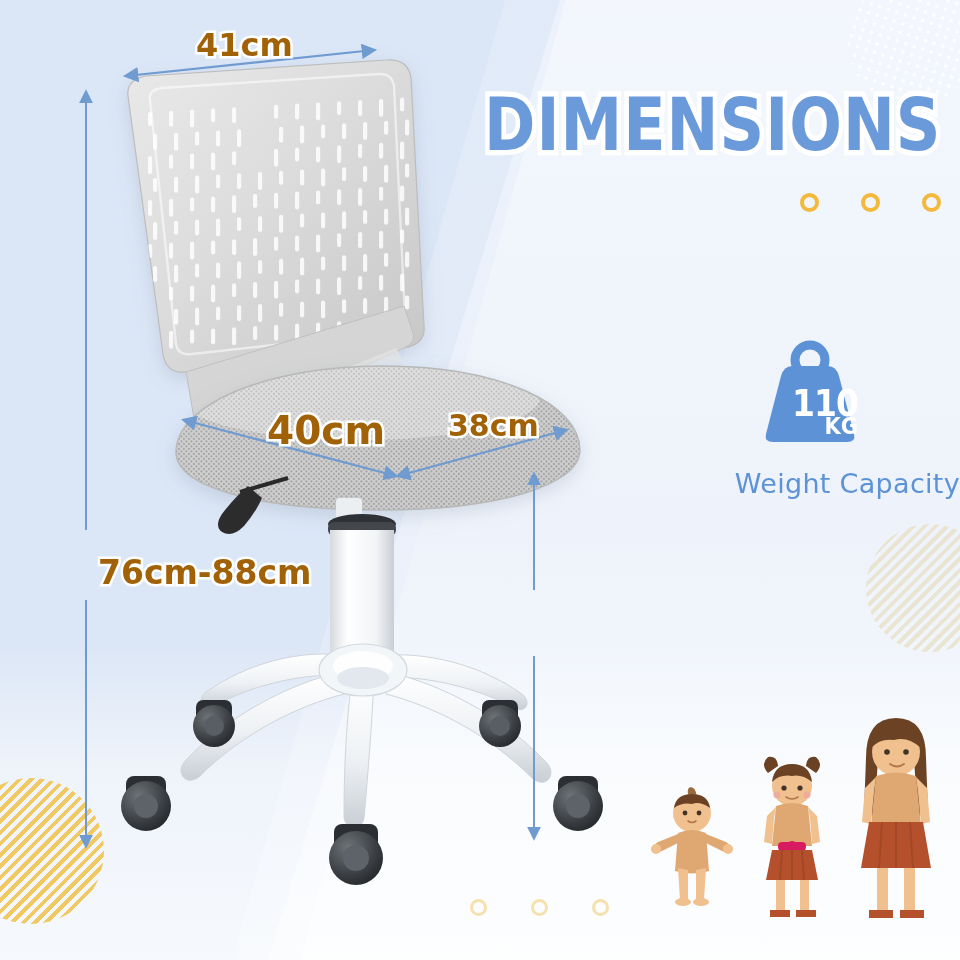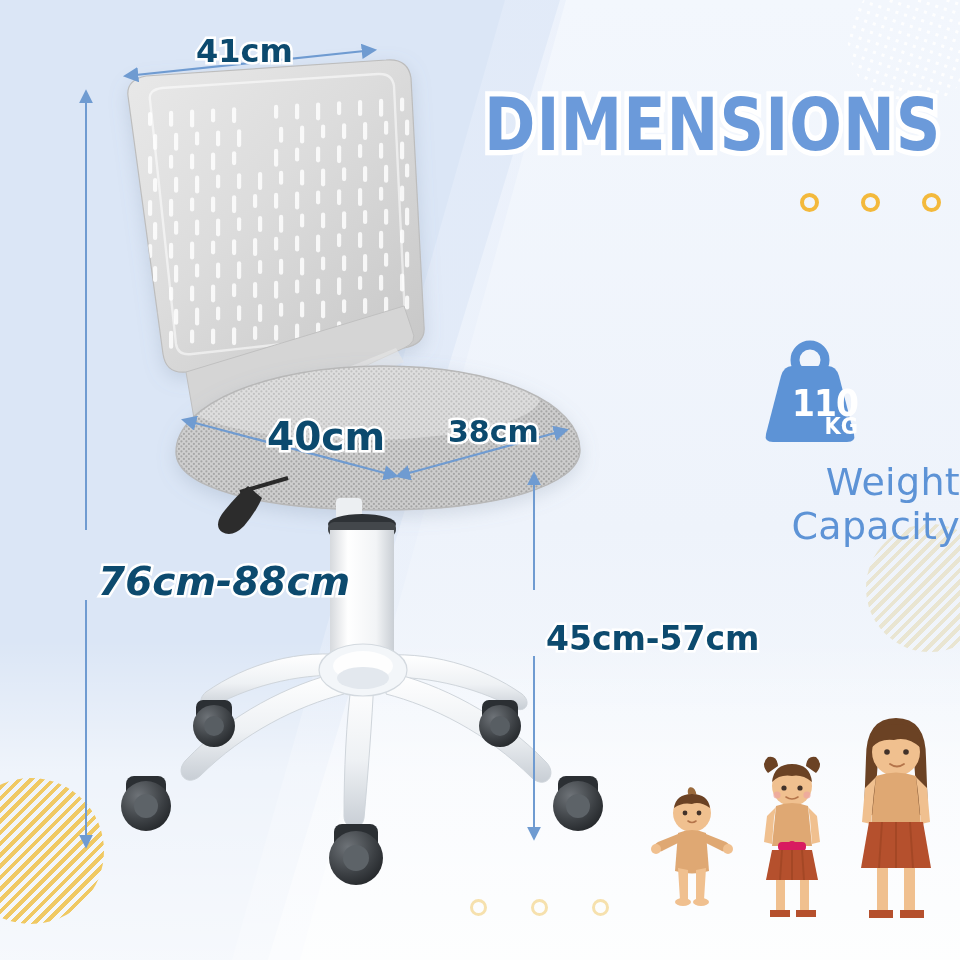--- a/index.html
+++ b/index.html
@@ -71,35 +71,34 @@
     position:absolute;left:0;right:0;top:44px;
     font-family:"DejaVu Sans",sans-serif;font-weight:bold;font-size:33px;
     color:#ffffff;letter-spacing:-1px;transform:scaleY(1.12);
   }
   .weight-unit{
     position:absolute;left:0;right:0;top:74px;
     font-family:"DejaVu Sans",sans-serif;font-weight:bold;font-size:21px;
     color:#ffffff;letter-spacing:0px;transform:scaleY(1.1);
   }
   .weight-label{
-    margin-top:12px;font-size:38px;color:#5d93d6;
+    margin-top:20px;font-size:27px;color:#5d93d6;
     font-family:"DejaVu Sans",sans-serif;font-weight:normal;letter-spacing:.3px;
   }
 
   
   .dim{
     position:absolute;
     font-family:"DejaVu Sans",sans-serif;
-    font-weight:bold;color:#0c4a6e;
+    font-weight:bold;color:#a16207;
     -webkit-text-stroke:5px #ffffff;paint-order:stroke fill;
     white-space:nowrap;
-    margin-top:6px;
   }
   .dim-41   {left:196px;top:26px;font-size:32px;}
-  .dim-7688 {left:98px;top:553px;font-size:39px;font-style:italic;}
+  .dim-7688 {left:98px;top:553px;font-size:33px;}
   .dim-4557 {left:546px;top:613px;font-size:33px;}
   .dim-40   {left:267px;top:408px;font-size:39px;}
   .dim-38   {left:424px;top:408px;font-size:30px;padding-left:24px;}
 
   
   .arrows{position:absolute;inset:0;pointer-events:none;}
 
   
   .chair{position:absolute;left:0;top:0;width:700px;height:960px;}
 
@@ -421,21 +420,20 @@
 
       <line x1="534" y1="590" x2="534" y2="474"></line>
       <line x1="534" y1="656" x2="534" y2="838"></line>
     </g>
   </svg>
 
   <div class="title">DIMENSIONS</div>
 
   <div class="dim dim-41">41cm</div>
   <div class="dim dim-7688">76cm-88cm</div>
-  <div class="dim dim-4557">45cm-57cm</div>
   <div class="dim dim-40">40cm</div>
   <div class="dim dim-38">38cm</div>
 
   <div class="weight-block">
     <div class="weight-icon">
       <svg width="96" height="108" viewBox="0 0 96 108">
         <circle cx="48" cy="20" r="15" fill="none" stroke="#5d93d6" stroke-width="9"></circle>
         <path d="M30 26 L66 26 Q74 26 77 36 L92 94 Q94 102 85 102 L11 102 Q2 102 4 94 L19 36 Q22 26 30 26 Z" fill="#5d93d6"></path>
       </svg>
       <div class="weight-num">110</div>

